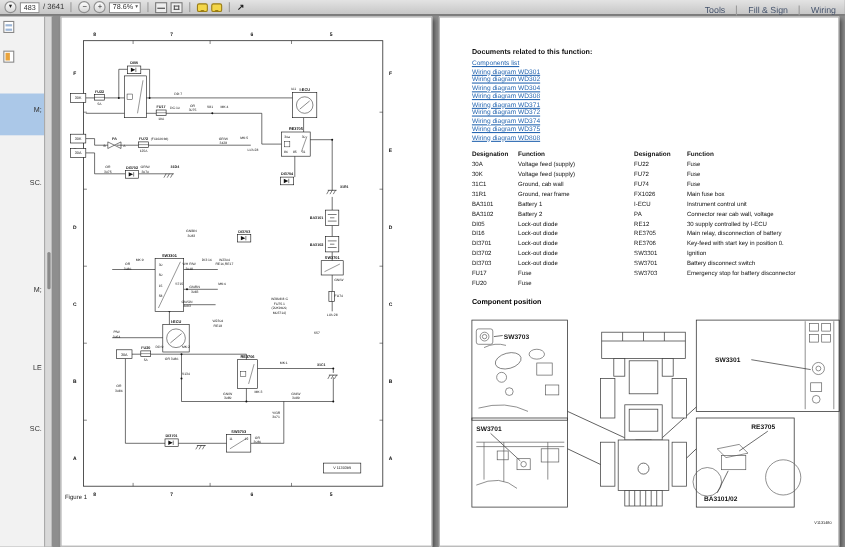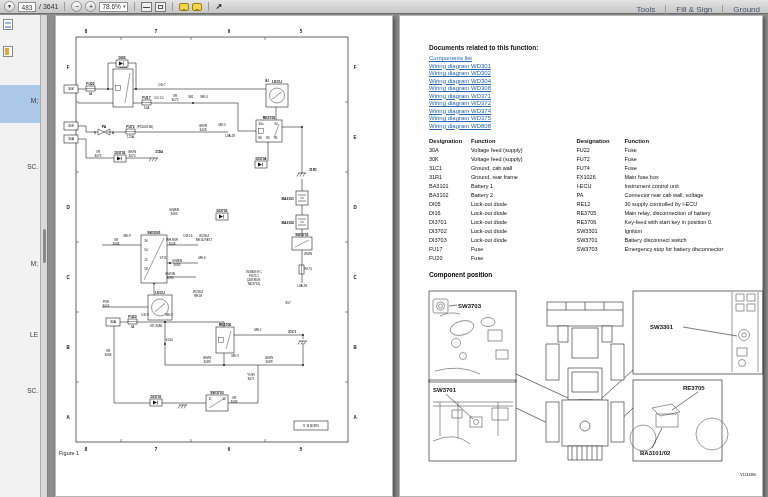--- a/index.html
+++ b/index.html
@@ -98,21 +98,21 @@
   </div>
   <div class="tb-sep"></div>
   <div class="tb-group">
     <span class="share">↗</span>
   </div>
   <div class="tb-right">
       <div class="txtbtn">Tools</div>
       <div class="tb-sep"></div>
       <div class="txtbtn">Fill &amp; Sign</div>
       <div class="tb-sep"></div>
-      <div class="txtbtn">Ground</div>
+      <div class="txtbtn">Wiring</div>
     </div>
 </div>
 
 <div class="sidebar">
   <div class="tab-icons">
     <div class="ico-thumbs"></div>
   </div>
   <div class="ico-bookmark" style="margin-left:3px;"></div>
   <div id="bm-list">
       <div class="bm-hl" style="top: 70px;"></div>

